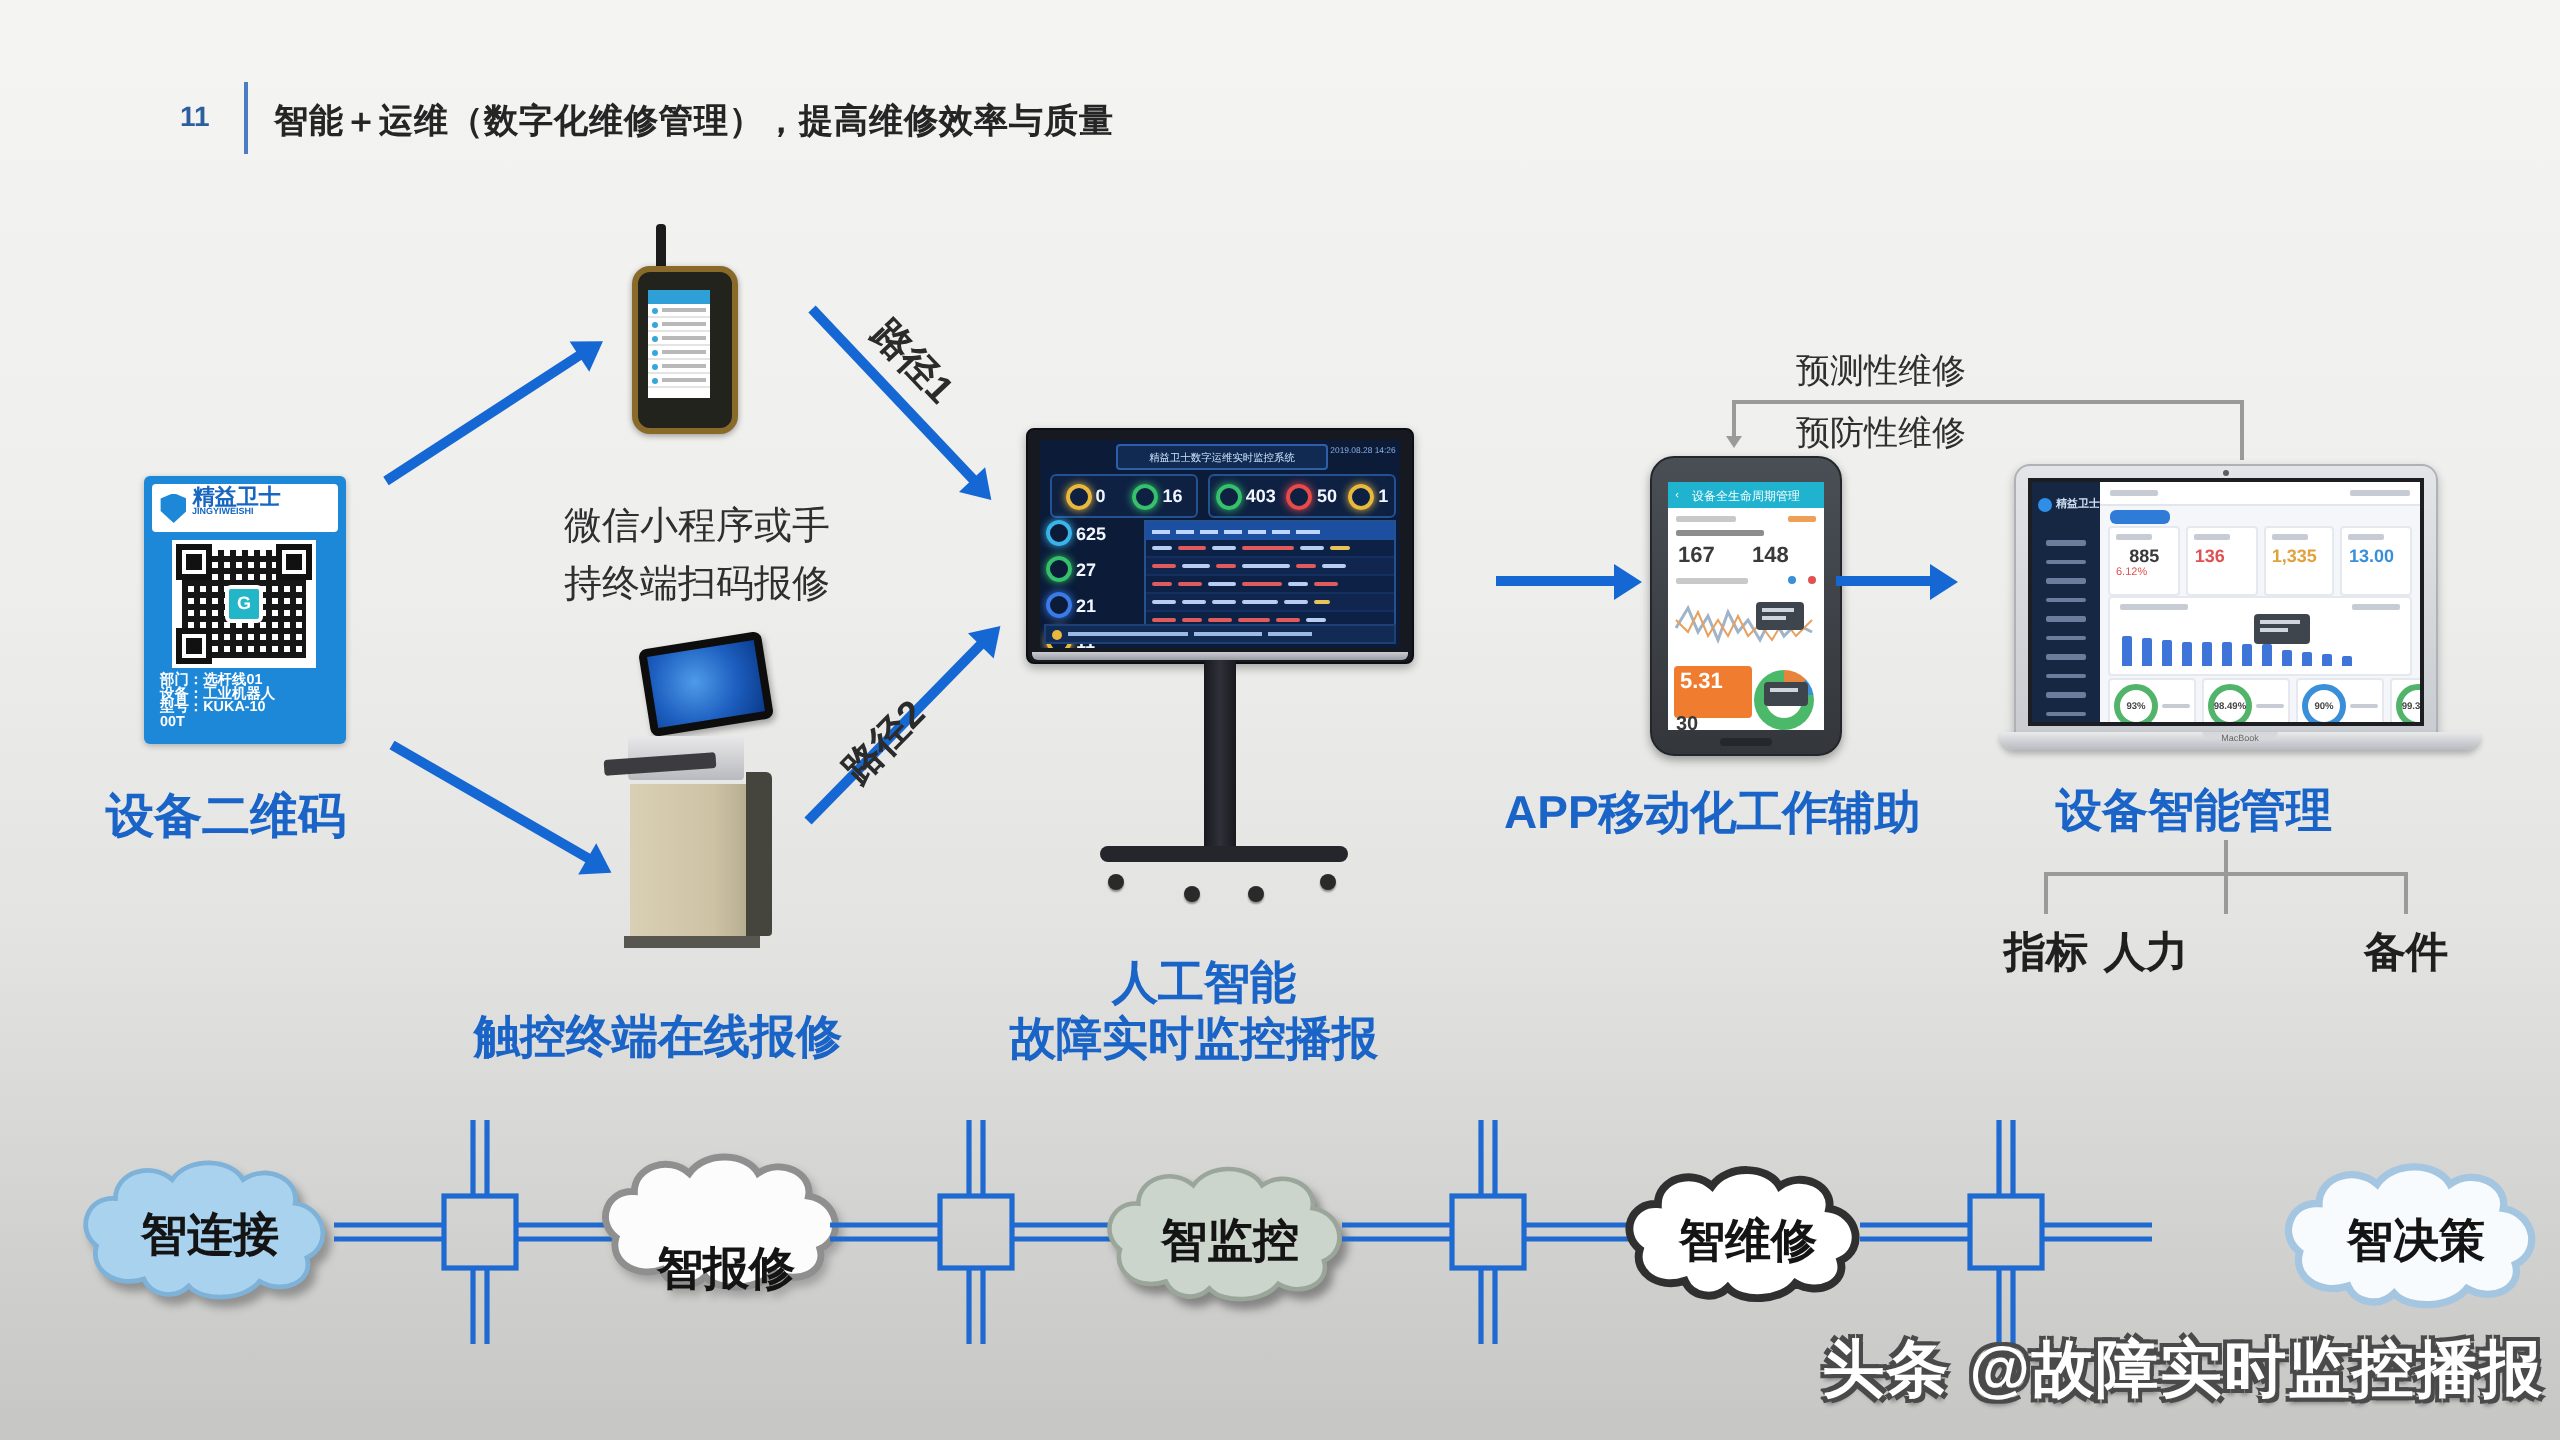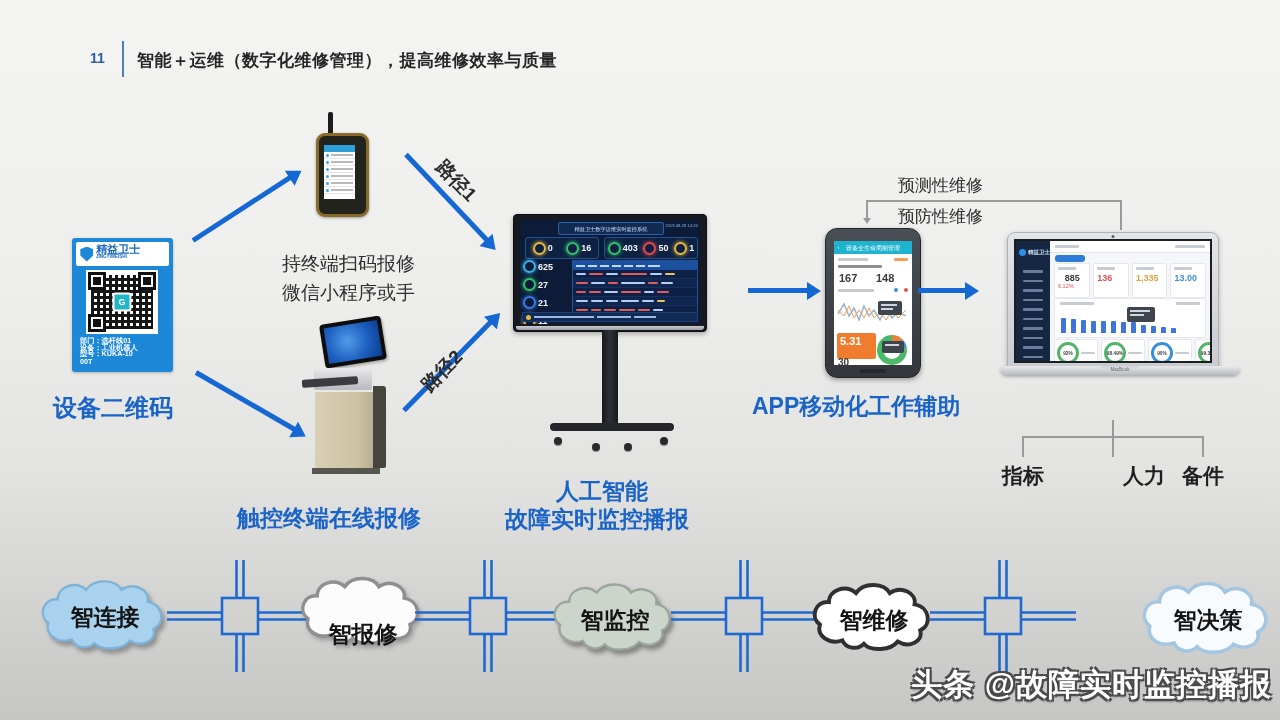--- a/index.html
+++ b/index.html
@@ -197,22 +197,22 @@
           <span class="rg-bar"></span>
         </div>
       <div class="rg-row">
           <span class="rg-dot"></span>
           <span class="rg-bar"></span>
         </div>
     </div>
   </div>
 
   <div class="abs scan-note" style="left:282px;top:249px;">
+    <div>微信小程序或手</div>
     <div>持终端扫码报修</div>
-    <div>微信小程序或手</div>
   </div>
 
   <div class="arrow" style="left:406px;top:152px;width:118px;transform:rotate(46.6deg);"></div>
   <div class="path-label" style="left:432px;top:168px;transform:rotate(46.5deg);">路径1</div>
   <div class="arrow" style="left:404px;top:408px;width:124px;transform:rotate(-45.6deg);"></div>
   <div class="path-label" style="left:418px;top:358px;transform:rotate(-45.5deg);">路径2</div>
 
   <div class="abs" style="left:300px;top:310px;width:110px;height:170px;">
     <div class="abs kiosk-screen" style="left:22px;top:10px;">
       <div class="kiosk-display"></div>
@@ -484,28 +484,29 @@
                 <span>99.35%</span>
               </span>
             </div>
         </div>
       </div>
     </div>
   </div>
   <div class="abs lap-base" style="left:1000px;top:366px;">
     <div class="lap-machine">MacBook</div>
   </div>
+  <div class="abs blue-label" style="left:1028px;top:390px;">设备智能管理</div>
 
   <div class="gline" style="left:1112px;top:420px;width:2px;height:17px;"></div>
   <div class="gline" style="left:1022px;top:436px;width:182px;height:2px;"></div>
   <div class="gline" style="left:1022px;top:436px;width:2px;height:21px;"></div>
   <div class="gline" style="left:1112px;top:436px;width:2px;height:21px;"></div>
   <div class="gline" style="left:1202px;top:436px;width:2px;height:21px;"></div>
   <div class="tree-label" style="left:1023px;top:462px;">指标</div>
-  <div class="tree-label" style="left:1144px;top:462px;">人力</div>
+  <div class="tree-label" style="left:1073px;top:462px;">人力</div>
   <div class="tree-label" style="left:1203px;top:462px;">备件</div>
 
   <div class="abs" style="left:25px;top:578px;width:160px;height:78px;filter:drop-shadow(3px 4px 2px rgba(70,70,70,.45));">
     <svg width="160" height="78" viewBox="0 0 220 132">
       <path d="M54,104 C30,112 8,96 14,76 C-4,62 6,34 30,36 C30,14 60,4 78,20 C92,0 128,2 138,20 C158,6 186,20 182,40 C208,44 214,76 192,86 C198,106 172,118 152,106 C140,122 104,124 92,110 C80,122 60,118 54,104 Z" stroke-width="4" fill="#a9d2ee" stroke="#7fb2d8"></path>
     </svg>
     <div class="cloud-label" style="top:24px;">智连接</div>
   </div>
 
   <svg class="abs" style="left:165px;top:556px;" width="150" height="120" viewBox="0 0 150 120">

